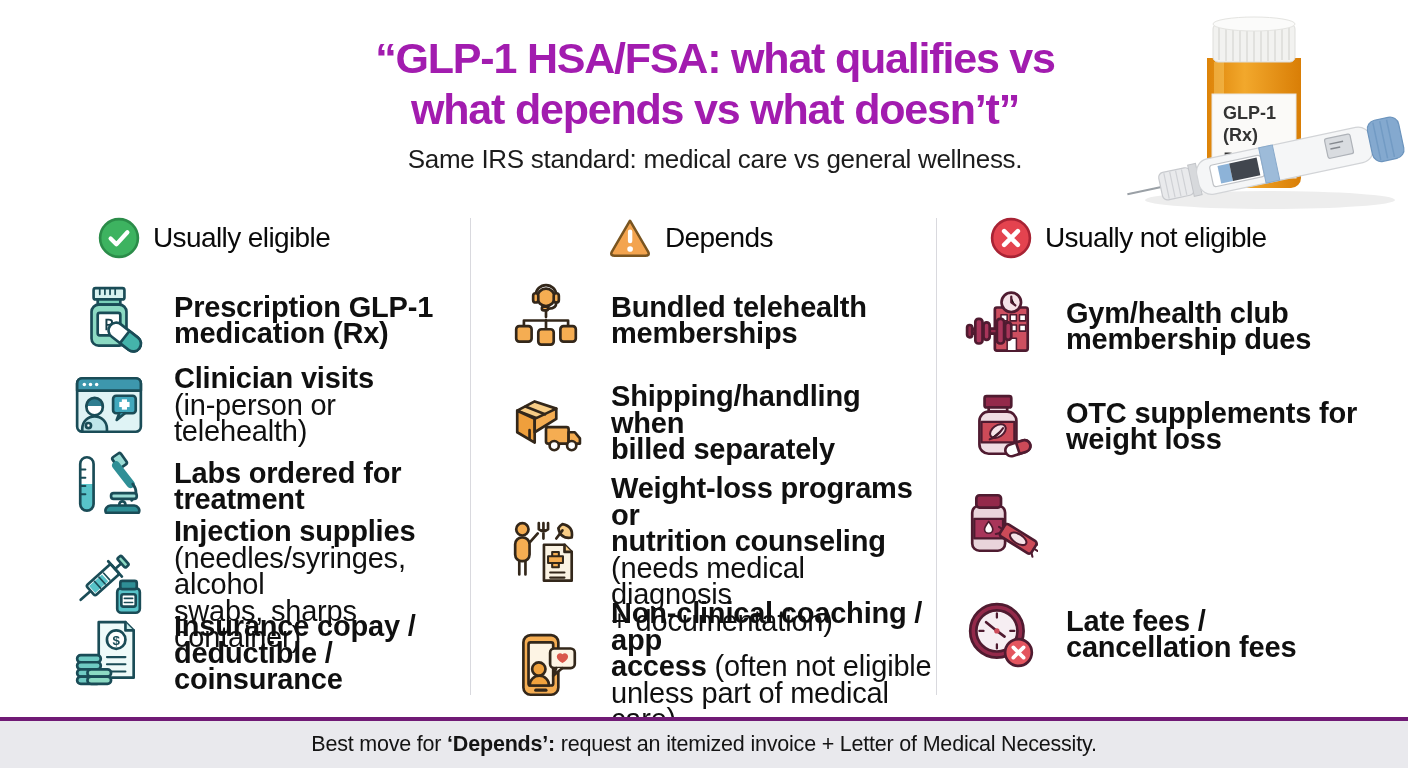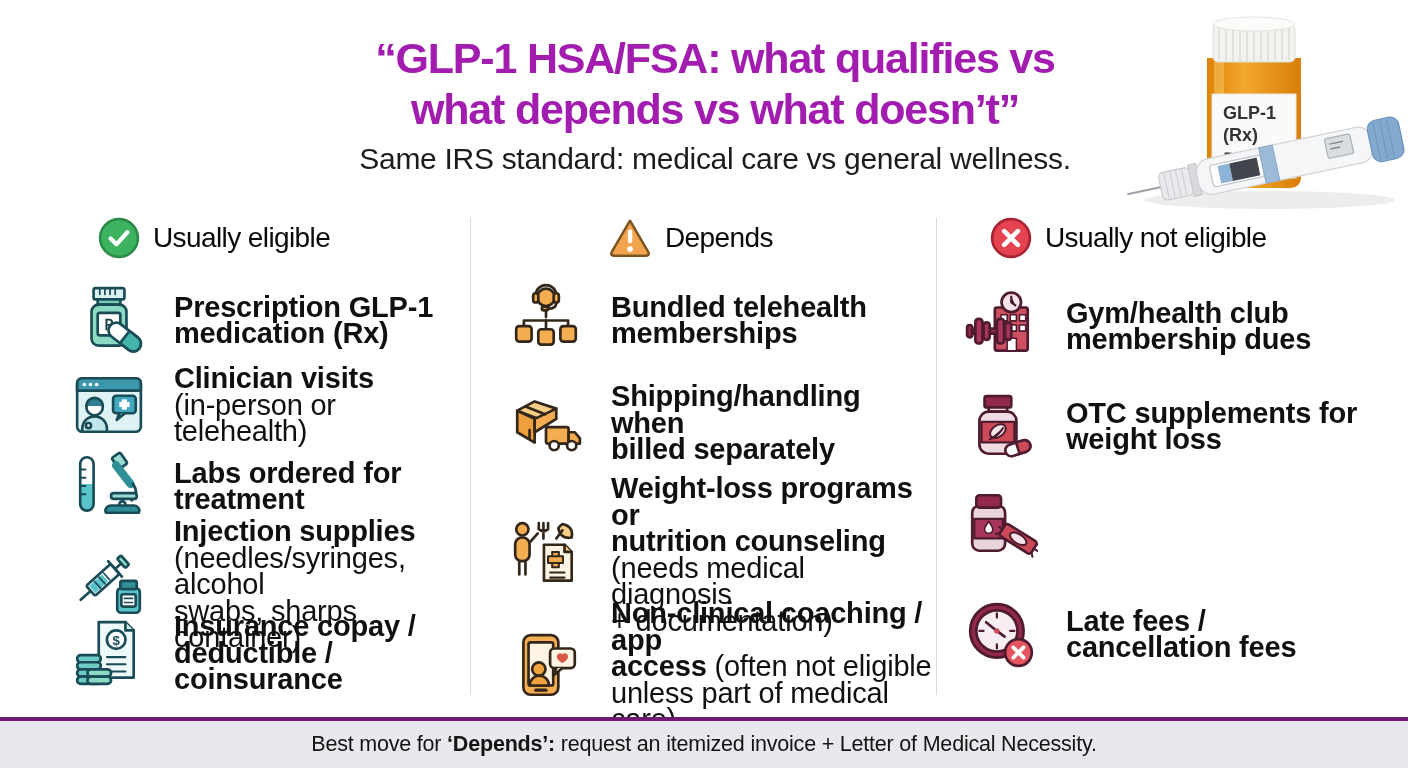--- a/index.html
+++ b/index.html
@@ -8,21 +8,21 @@
     position:relative; overflow:hidden; background:#ffffff;
     font-family:"Liberation Sans", sans-serif; color:#0b0b0b;
   }
   .title {
     position:absolute; top:33px; left:110px; width:1210px;
     text-align:center; font-weight:700; font-size:43px; line-height:51px;
     letter-spacing:-1.2px; color:#a21caf; white-space:pre-line;
   }
   .subtitle {
     position:absolute; top:144px; left:110px; width:1210px;
-    text-align:center; font-size:30px; line-height:30px; color:#1c1c1c;
+    text-align:center; font-size:26px; line-height:30px; color:#1c1c1c;
     letter-spacing:-0.3px;
   }
   .product { position:absolute; left:1120px; top:2px; width:288px; height:214px; }
   .col { position:absolute; top:215px; }
   #col1 { left:68px;  width:400px; }
   #col2 { left:505px; width:428px; }
   #col3 { left:960px; width:440px; }
   .col-header {
     position:absolute; top:2px; display:flex; align-items:center; gap:13px;
     font-size:28px; font-weight:400; letter-spacing:-0.6px; color:#0a0a0a;

